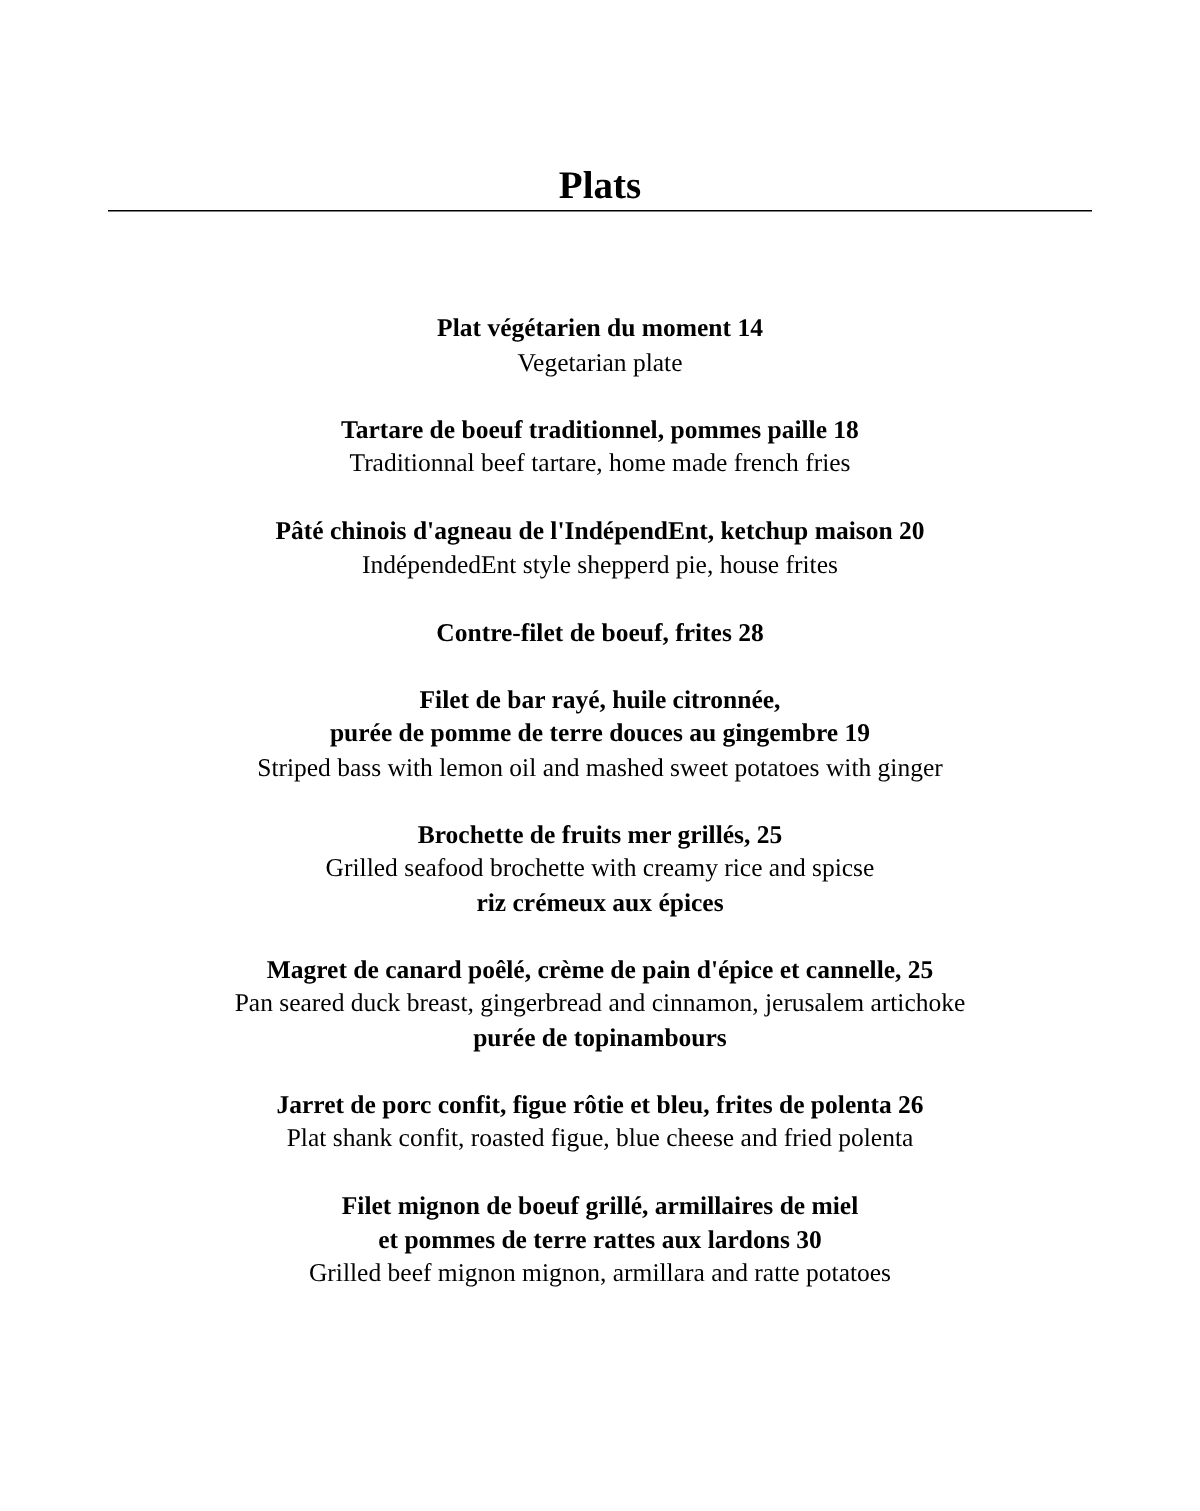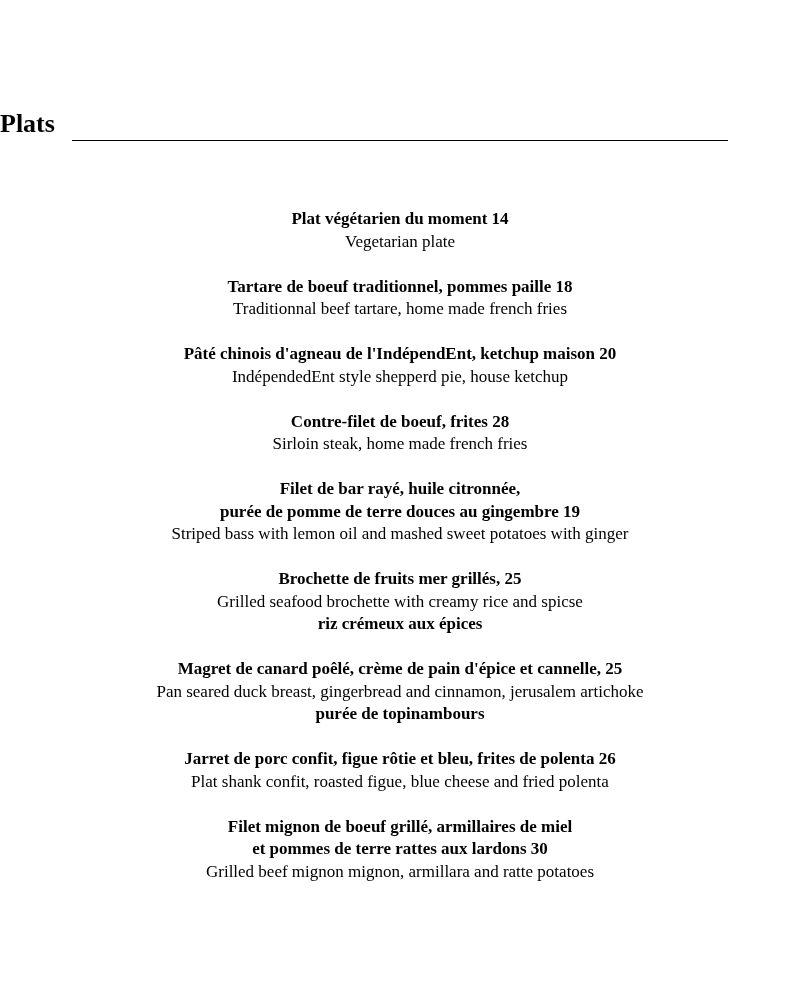--- a/index.html
+++ b/index.html
@@ -1,18 +1,18 @@
 <!DOCTYPE html>
 <html><head>
   <meta charset="utf-8">
   <style>
     html, body { margin: 0; padding: 0; background: #ffffff; }
     body { width: 800px; height: 1007px; position: relative; overflow: hidden;
       font-family: "Liberation Serif", "DejaVu Serif", serif; color: #000; }
-    .title { position: absolute; top: 108px; left: 0; width: 800px; 
+    .title { position: absolute; top: 108px; left: 0; width: 800px; text-align: center;
       font-size: 26px; font-weight: bold; line-height: 32px; }
     .rule { position: absolute; top: 140px; left: 72px; width: 656px; height: 0;
       border-top: 1.5px solid #000; }
     .menu { position: absolute; top: 208px; left: 0; width: 800px; text-align: center; }
     .item { margin: 0 0 22.5px 0; }
     .line { font-size: 17px; line-height: 22.5px; white-space: nowrap; }
     .fr { font-weight: bold; }
     .en { font-weight: normal; }
   </style>
 </head>
@@ -25,25 +25,24 @@
   <div class="item">
     <div class="line fr">Plat végétarien du moment 14</div>
     <div class="line en">Vegetarian plate</div>
   </div>
   <div class="item">
     <div class="line fr">Tartare de boeuf traditionnel, pommes paille 18</div>
     <div class="line en">Traditionnal beef tartare, home made french fries</div>
   </div>
   <div class="item">
     <div class="line fr">Pâté chinois d'agneau de l'IndépendEnt, ketchup maison 20</div>
-    <div class="line en">IndépendedEnt style shepperd pie, house ketchup</div>
+    <div class="line en">IndépendedEnt style shepperd pie, house frites</div>
   </div>
   <div class="item">
     <div class="line fr">Contre-filet de boeuf, frites 28</div>
-    <div class="line en">Sirloin steak, home made french fries</div>
   </div>
   <div class="item">
     <div class="line fr">Filet de bar rayé, huile citronnée,</div>
     <div class="line fr">purée de pomme de terre douces au gingembre 19</div>
     <div class="line en">Striped bass with lemon oil and mashed sweet potatoes with ginger</div>
   </div>
   <div class="item">
     <div class="line fr">Brochette de fruits mer grillés, 25</div>
     <div class="line en">Grilled seafood brochette with creamy rice and spicse</div>
     <div class="line fr">riz crémeux aux épices</div>

